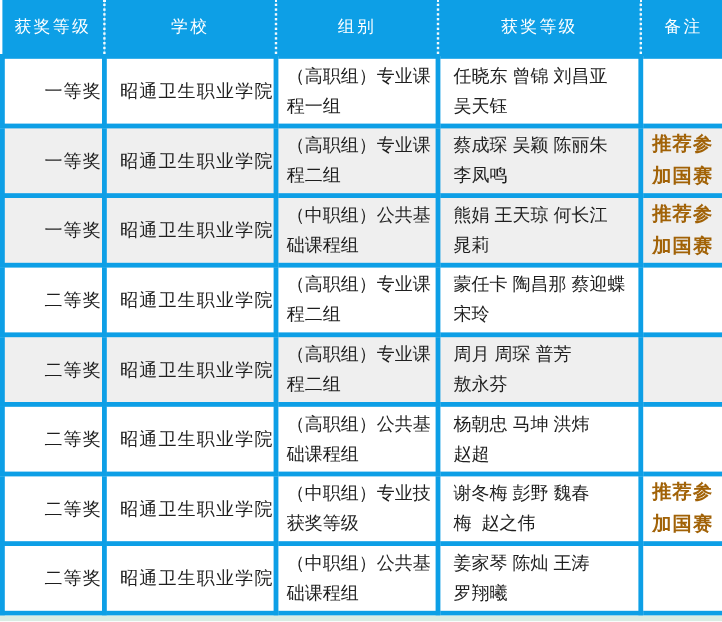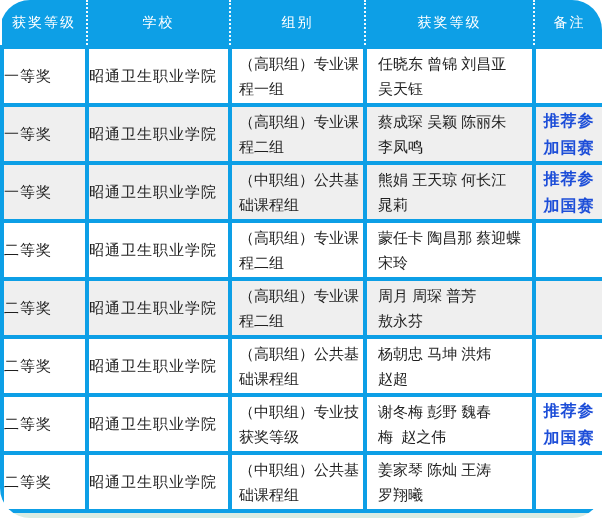--- a/index.html
+++ b/index.html
@@ -3,21 +3,20 @@
 <meta charset="utf-8">
 <style>
   html,body { margin:0; padding:0; }
   .page {
     position: relative;
     width: 602px;
     height: 518px;
     background: #ffffff;
     overflow: hidden;
     font-family: "Liberation Sans", "DejaVu Sans", sans-serif;
-    border-radius: 30px;
   }
   table.awards {
     width: 602px;
     table-layout: fixed;
     border-collapse: collapse;
   }
   
   thead tr { height: 47px; }
   thead th {
     background: #0d9fe6;
@@ -34,35 +33,35 @@
   
   tbody tr { height: 58px; background: #ffffff; }
   tbody tr.alt { background: #efefef; }
   tbody td {
     border: 4px solid #0d9fe6;
     font-size: 15px;
     color: #1f1f1f;
     vertical-align: middle;
     padding: 0;
   }
-  td.c-award, td.c-school { text-align: left; letter-spacing: 1px; }
+  td.c-award, td.c-school { text-align: right; letter-spacing: 1px; }
   td.c-group  { padding-left: 7px;  padding-right: 2px; }
   td.c-members{ padding-left: 11px; padding-right: 2px; }
   .line {
     display: block;
     line-height: 25px;
     white-space: pre-wrap;
   }
   td.c-remark { text-align: center; }
   .rline {
     display: block;
     line-height: 27px;
     font-size: 16px;
     font-weight: 700;
-    color: #1d4ed8;
+    color: #a16207;
     letter-spacing: 1px;
     white-space: pre-wrap;
   }
   .bottom-strip {
     position: absolute;
     left: 0; bottom: 0;
     width: 602px; height: 5px;
     background: #d9ece3;
   }
 </style>

